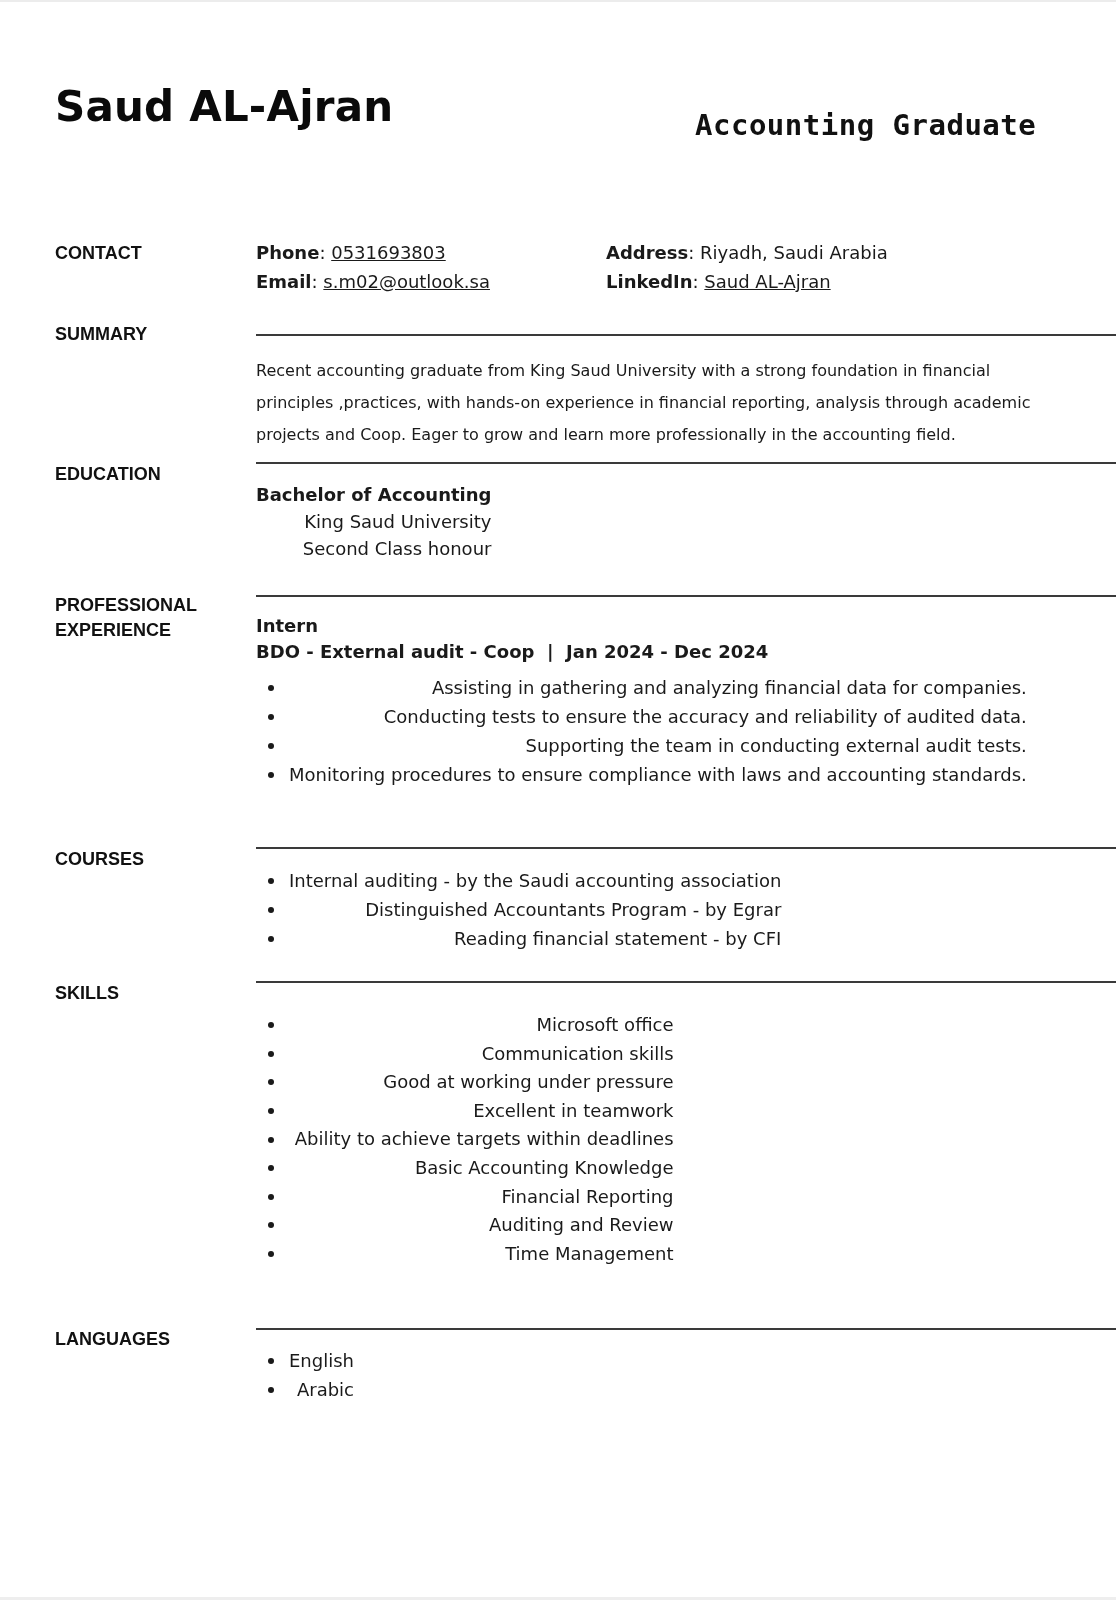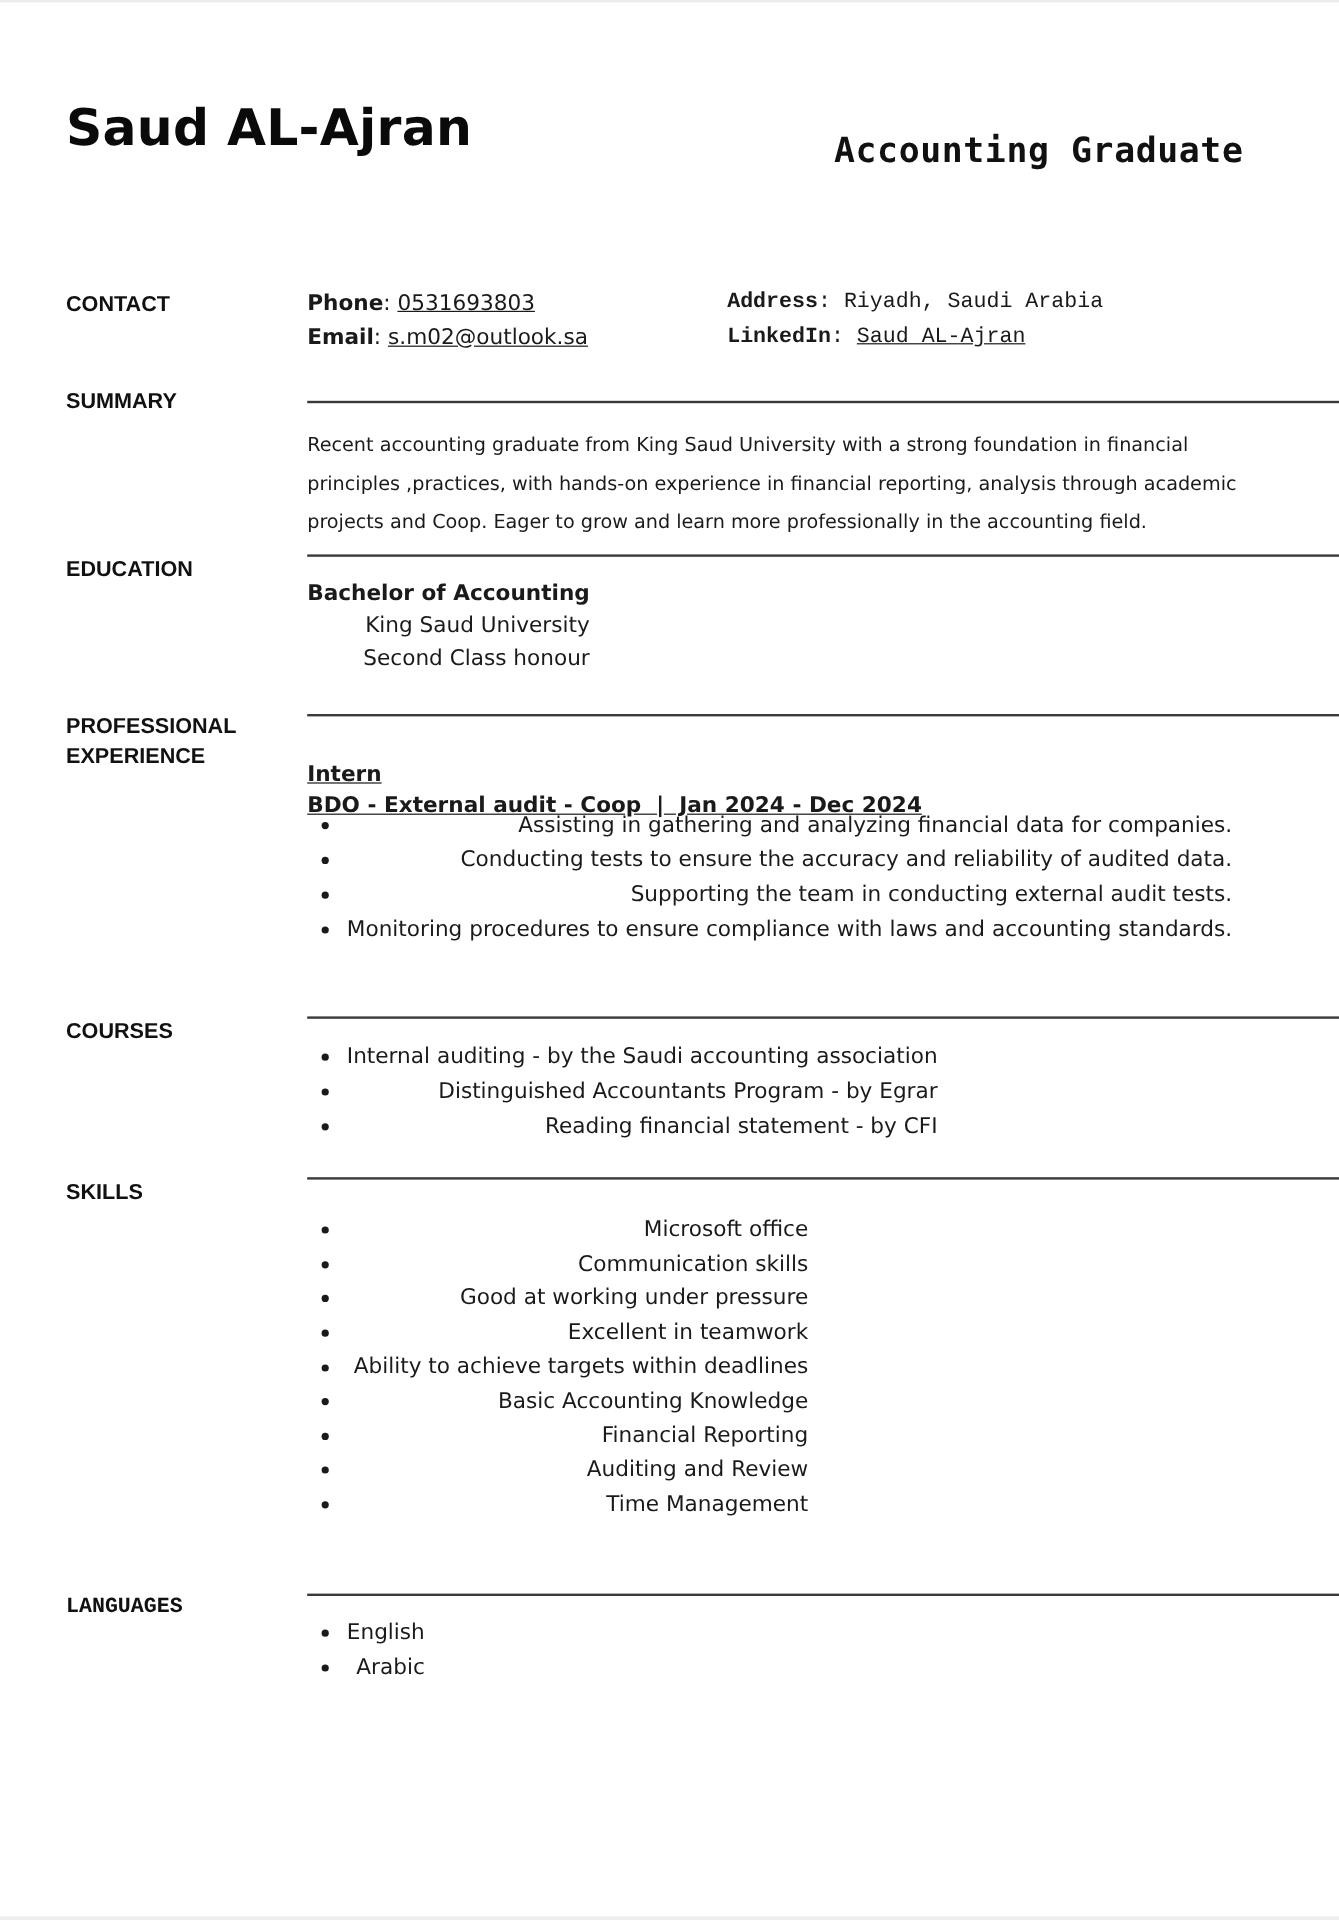--- a/index.html
+++ b/index.html
@@ -56,21 +56,21 @@
 
 <h3 class="heading" style="top:241px;">CONTACT</h3>
 <div class="contact body-text" style="left:256px; top:238px;">
   <div>
     <b>Phone</b><span>: </span><span class="link">0531693803</span>
   </div>
   <div>
     <b>Email</b><span>: </span><span class="link">s.m02@outlook.sa</span>
   </div>
 </div>
-<div class="contact body-text" style="left:606px; top:238px;font-family:Liberation Mono, monospace;">
+<div class="contact body-text" style="left:606px; top:238px;">
   <div>
     <b>Address</b><span>: </span><span>Riyadh, Saudi Arabia</span>
   </div>
   <div>
     <b>LinkedIn</b><span>: </span><span class="link">Saud AL-Ajran</span>
   </div>
 </div>
 
 <div class="rule" style="top:334px;"></div>
 <h3 class="heading" style="top:322px;text-align:right;">SUMMARY</h3>
@@ -82,21 +82,21 @@
   <div class="strong">Bachelor of Accounting</div>
   <div>King Saud University</div>
   <div>Second Class honour</div>
 </div>
 
 <div class="rule" style="top:595px;"></div>
 <h3 class="heading" style="top:593px;">
   <span>PROFESSIONAL</span><br>
   <span>EXPERIENCE</span>
 </h3>
-<div class="block body-text" style="top:633px; line-height:26px;text-decoration:underline;">
+<div class="block body-text" style="top:613px; line-height:26px;">
   <div class="strong">Intern</div>
   <div class="strong" style="white-space:pre;">BDO - External audit - Coop  |  Jan 2024 - Dec 2024</div>
 </div>
 <ul class="bullets body-text" style="top:673px; line-height:29px;">
   <li>Assisting in gathering and analyzing financial data for companies.</li>
   <li>Conducting tests to ensure the accuracy and reliability of audited data.</li>
   <li>Supporting the team in conducting external audit tests.</li>
   <li>Monitoring procedures to ensure compliance with laws and accounting standards.</li>
 </ul>
 
@@ -116,19 +116,19 @@
   <li> Good at working under pressure</li>
   <li> Excellent in teamwork</li>
   <li> Ability to achieve targets within deadlines</li>
   <li>Basic Accounting Knowledge</li>
   <li>Financial Reporting</li>
   <li>Auditing and Review</li>
   <li>Time Management</li>
 </ul>
 
 <div class="rule" style="top:1328px;"></div>
-<h3 class="heading" style="top:1327px;font-family:Liberation Mono, monospace;">LANGUAGES</h3>
+<h3 class="heading" style="top:1327px;">LANGUAGES</h3>
 <ul class="bullets body-text" style="top:1347px; line-height:28.5px;">
   <li>English</li>
   <li>Arabic</li>
 </ul>
 
 <div class="edge-bottom"></div>
 
 </body></html>

